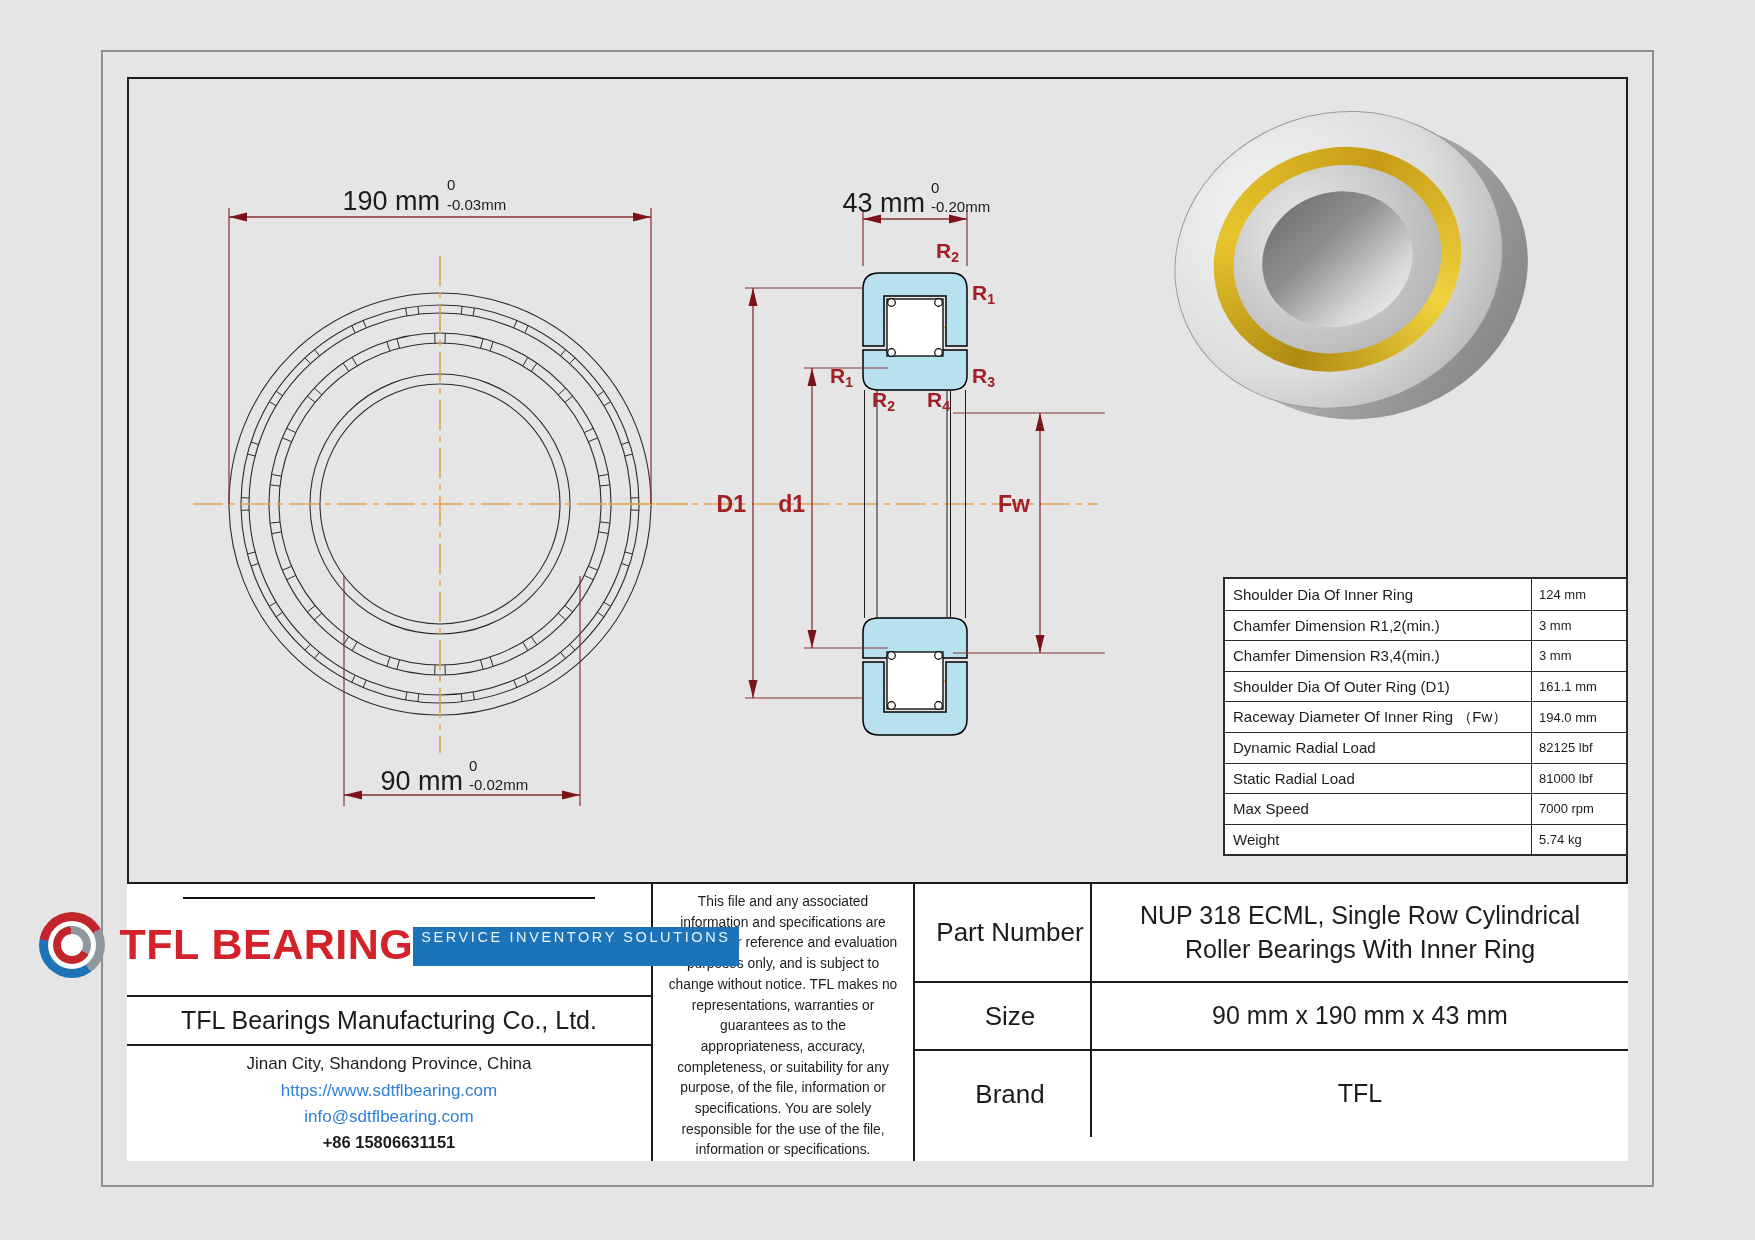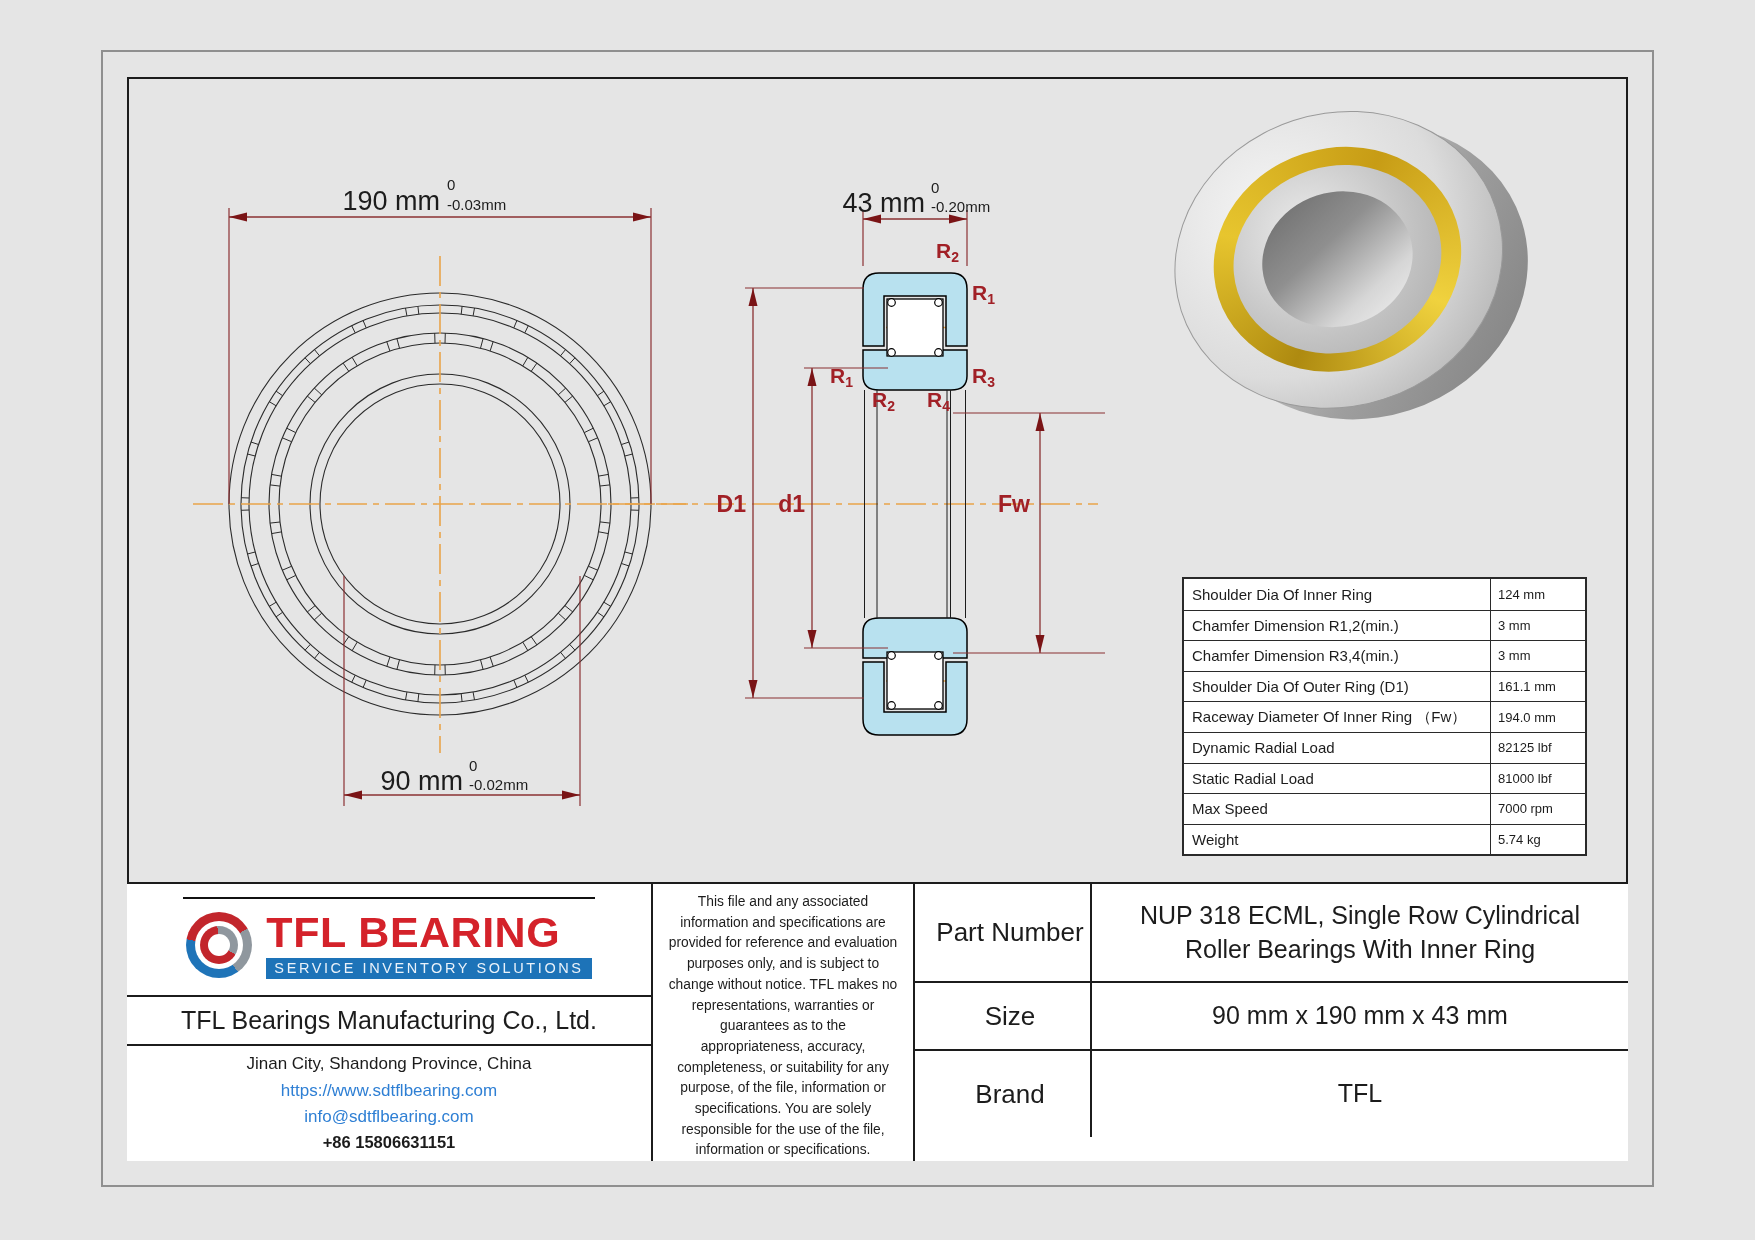--- a/index.html
+++ b/index.html
@@ -4,21 +4,21 @@
 <style>
   html,body{margin:0;padding:0;background:#fff;}
   body{font-family:"Liberation Sans", sans-serif; color:#1c1c1c;}
   #page{position:relative;width:1755px;height:1240px;background:#e5e5e5;overflow:hidden;padding-left:15px;}
   .frame{position:absolute;box-sizing:border-box;}
   #outer-frame{left:101px;top:50px;width:1553px;height:1137px;border:2px solid #8f8f8f;}
   #inner-frame{left:127px;top:77px;width:1501px;height:1084px;border:2px solid #1c1c1c;}
   #draw-svg{position:absolute;left:0;top:0;}
 
   
-  #spec-table{position:absolute;left:1182px;top:577px;width:405px;box-sizing:border-box;
+  #spec-table{position:absolute;left:1223px;top:577px;width:405px;box-sizing:border-box;
     border:2px solid #2a2a2a;background:#fff;}
   .spec-row{display:flex;height:30.6px;box-sizing:border-box;border-top:1.5px solid #2a2a2a;}
   .spec-row:first-child{border-top:none;}
   .spec-label{width:307px;box-sizing:border-box;border-right:1.5px solid #2a2a2a;
     font-size:15px;display:flex;align-items:center;padding-left:8px;white-space:nowrap;overflow:hidden;}
   .spec-value{flex:1;font-size:13px;display:flex;align-items:center;padding-left:7px;white-space:nowrap;}
 
   
   #title-block{position:absolute;left:127px;top:882px;width:1501px;height:279px;box-sizing:border-box;
     border-top:2px solid #1c1c1c;display:flex;background:#fff;}
@@ -29,21 +29,21 @@
   .tb-cell{box-sizing:border-box;}
   #logo-cell{height:111px;position:relative;display:flex;align-items:center;justify-content:center;}
   #logo-rule{position:absolute;top:13px;left:50%;transform:translateX(-50%);width:412px;border-top:2.5px solid #111;}
   #logo-wrap{display:flex;align-items:center;gap:14px;margin-top:10px;}
   #logo-icon{width:66px;height:66px;border-radius:50%;position:relative;flex:0 0 auto;
     background:conic-gradient(from -40deg,#c2262c 0 100deg,#8f979e 100deg 185deg,#1f74b8 185deg 320deg,#c2262c 320deg 360deg);}
   #logo-icon .mid{position:absolute;left:9px;top:9px;width:48px;height:48px;border-radius:50%;background:#fff;}
   #logo-icon .ring2{position:absolute;left:14px;top:14px;width:38px;height:38px;border-radius:50%;
     background:conic-gradient(from 120deg,#c2262c 0 235deg,#8f979e 235deg 360deg);}
   #logo-icon .core{position:absolute;left:22px;top:22px;width:22px;height:22px;border-radius:50%;background:#fff;}
-  #logo-text-col{display:flex;flex-direction:column;align-items:flex-start;}
+  #logo-text-col{display:flex;flex-direction:row;align-items:flex-start;}
   #logo-title{font-size:43px;font-weight:bold;color:#d4222a;letter-spacing:.5px;line-height:1;white-space:nowrap;}
   #logo-banner{margin-top:4px;background:#1d73b8;color:#eaf2fa;font-size:14.5px;letter-spacing:2.6px;
     padding:2px 8px 3px 8px;white-space:nowrap;align-self:stretch;text-align:center;}
   #company-cell{height:51px;border-top:2px solid #1c1c1c;border-bottom:2px solid #1c1c1c;
     display:flex;align-items:center;justify-content:center;font-size:25px;white-space:nowrap;}
   #address-cell{flex:1;display:flex;flex-direction:column;align-items:center;justify-content:center;
     font-size:17px;line-height:1.55;text-align:center;}
   .addr-link{color:#2e7fd4;}
   .addr-phone{font-weight:bold;font-size:16.5px;}
   #disclaimer{font-size:13.8px;line-height:1.5;text-align:center;padding:0 14px;}

